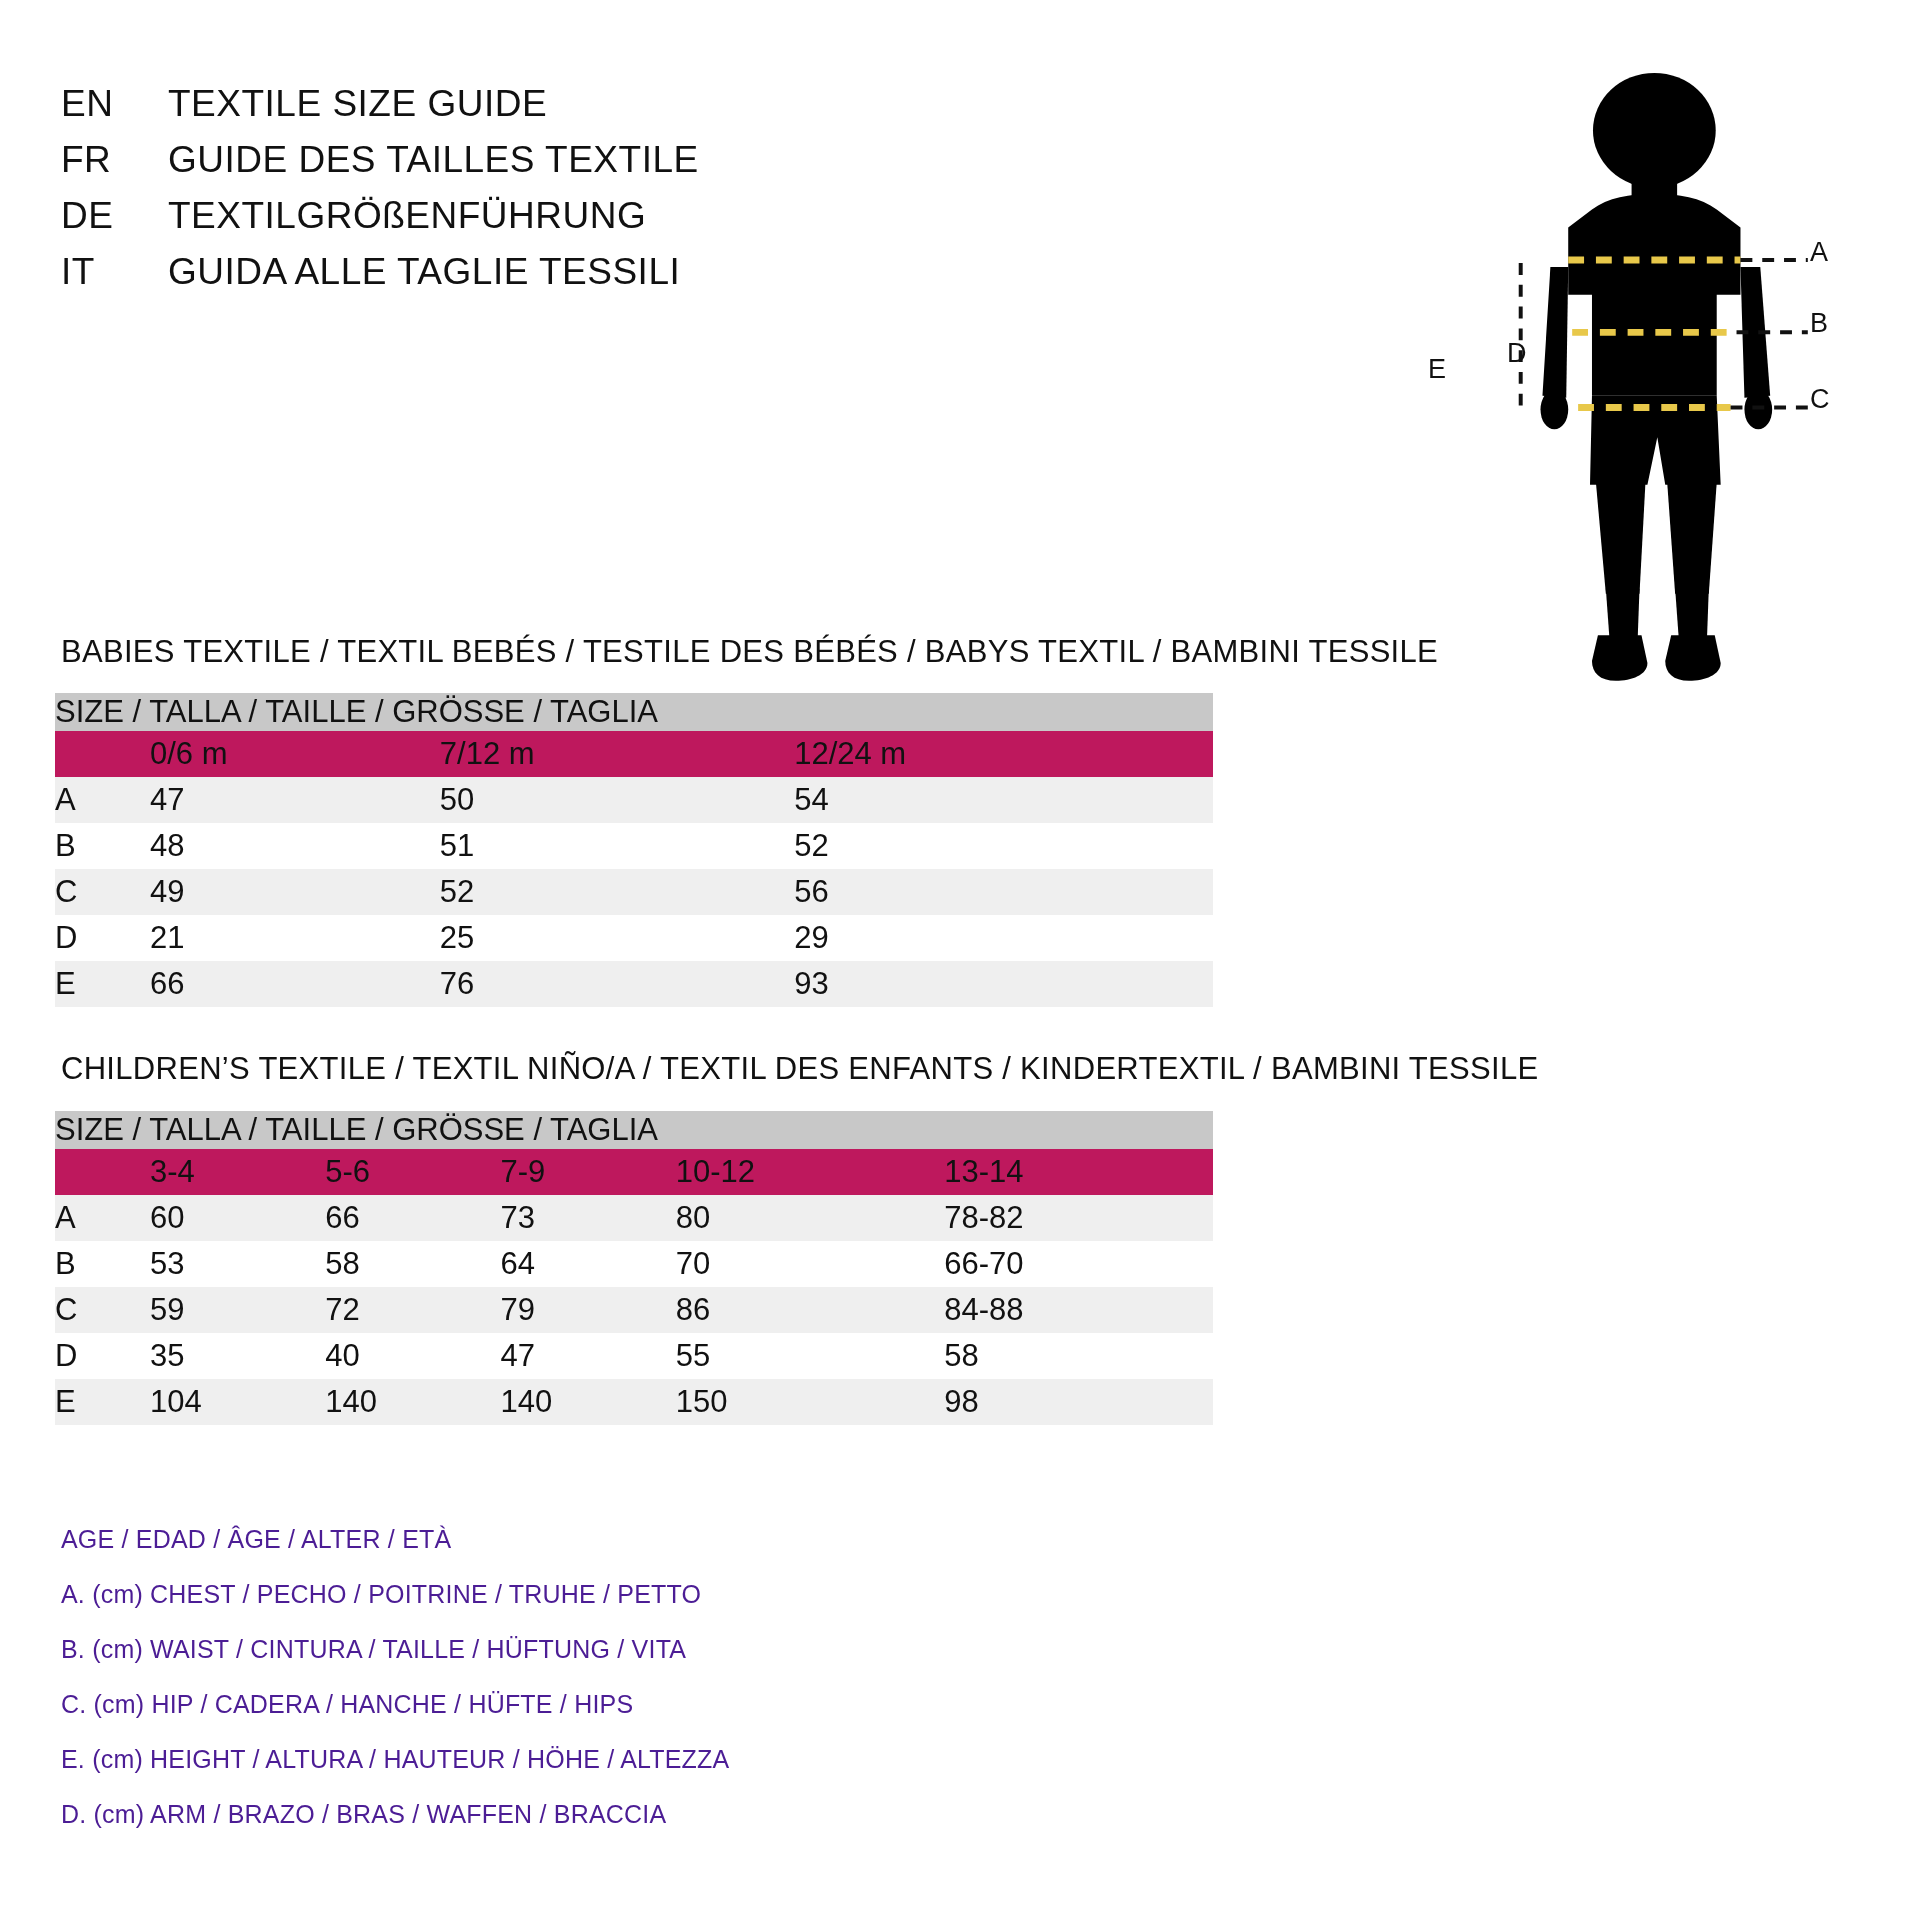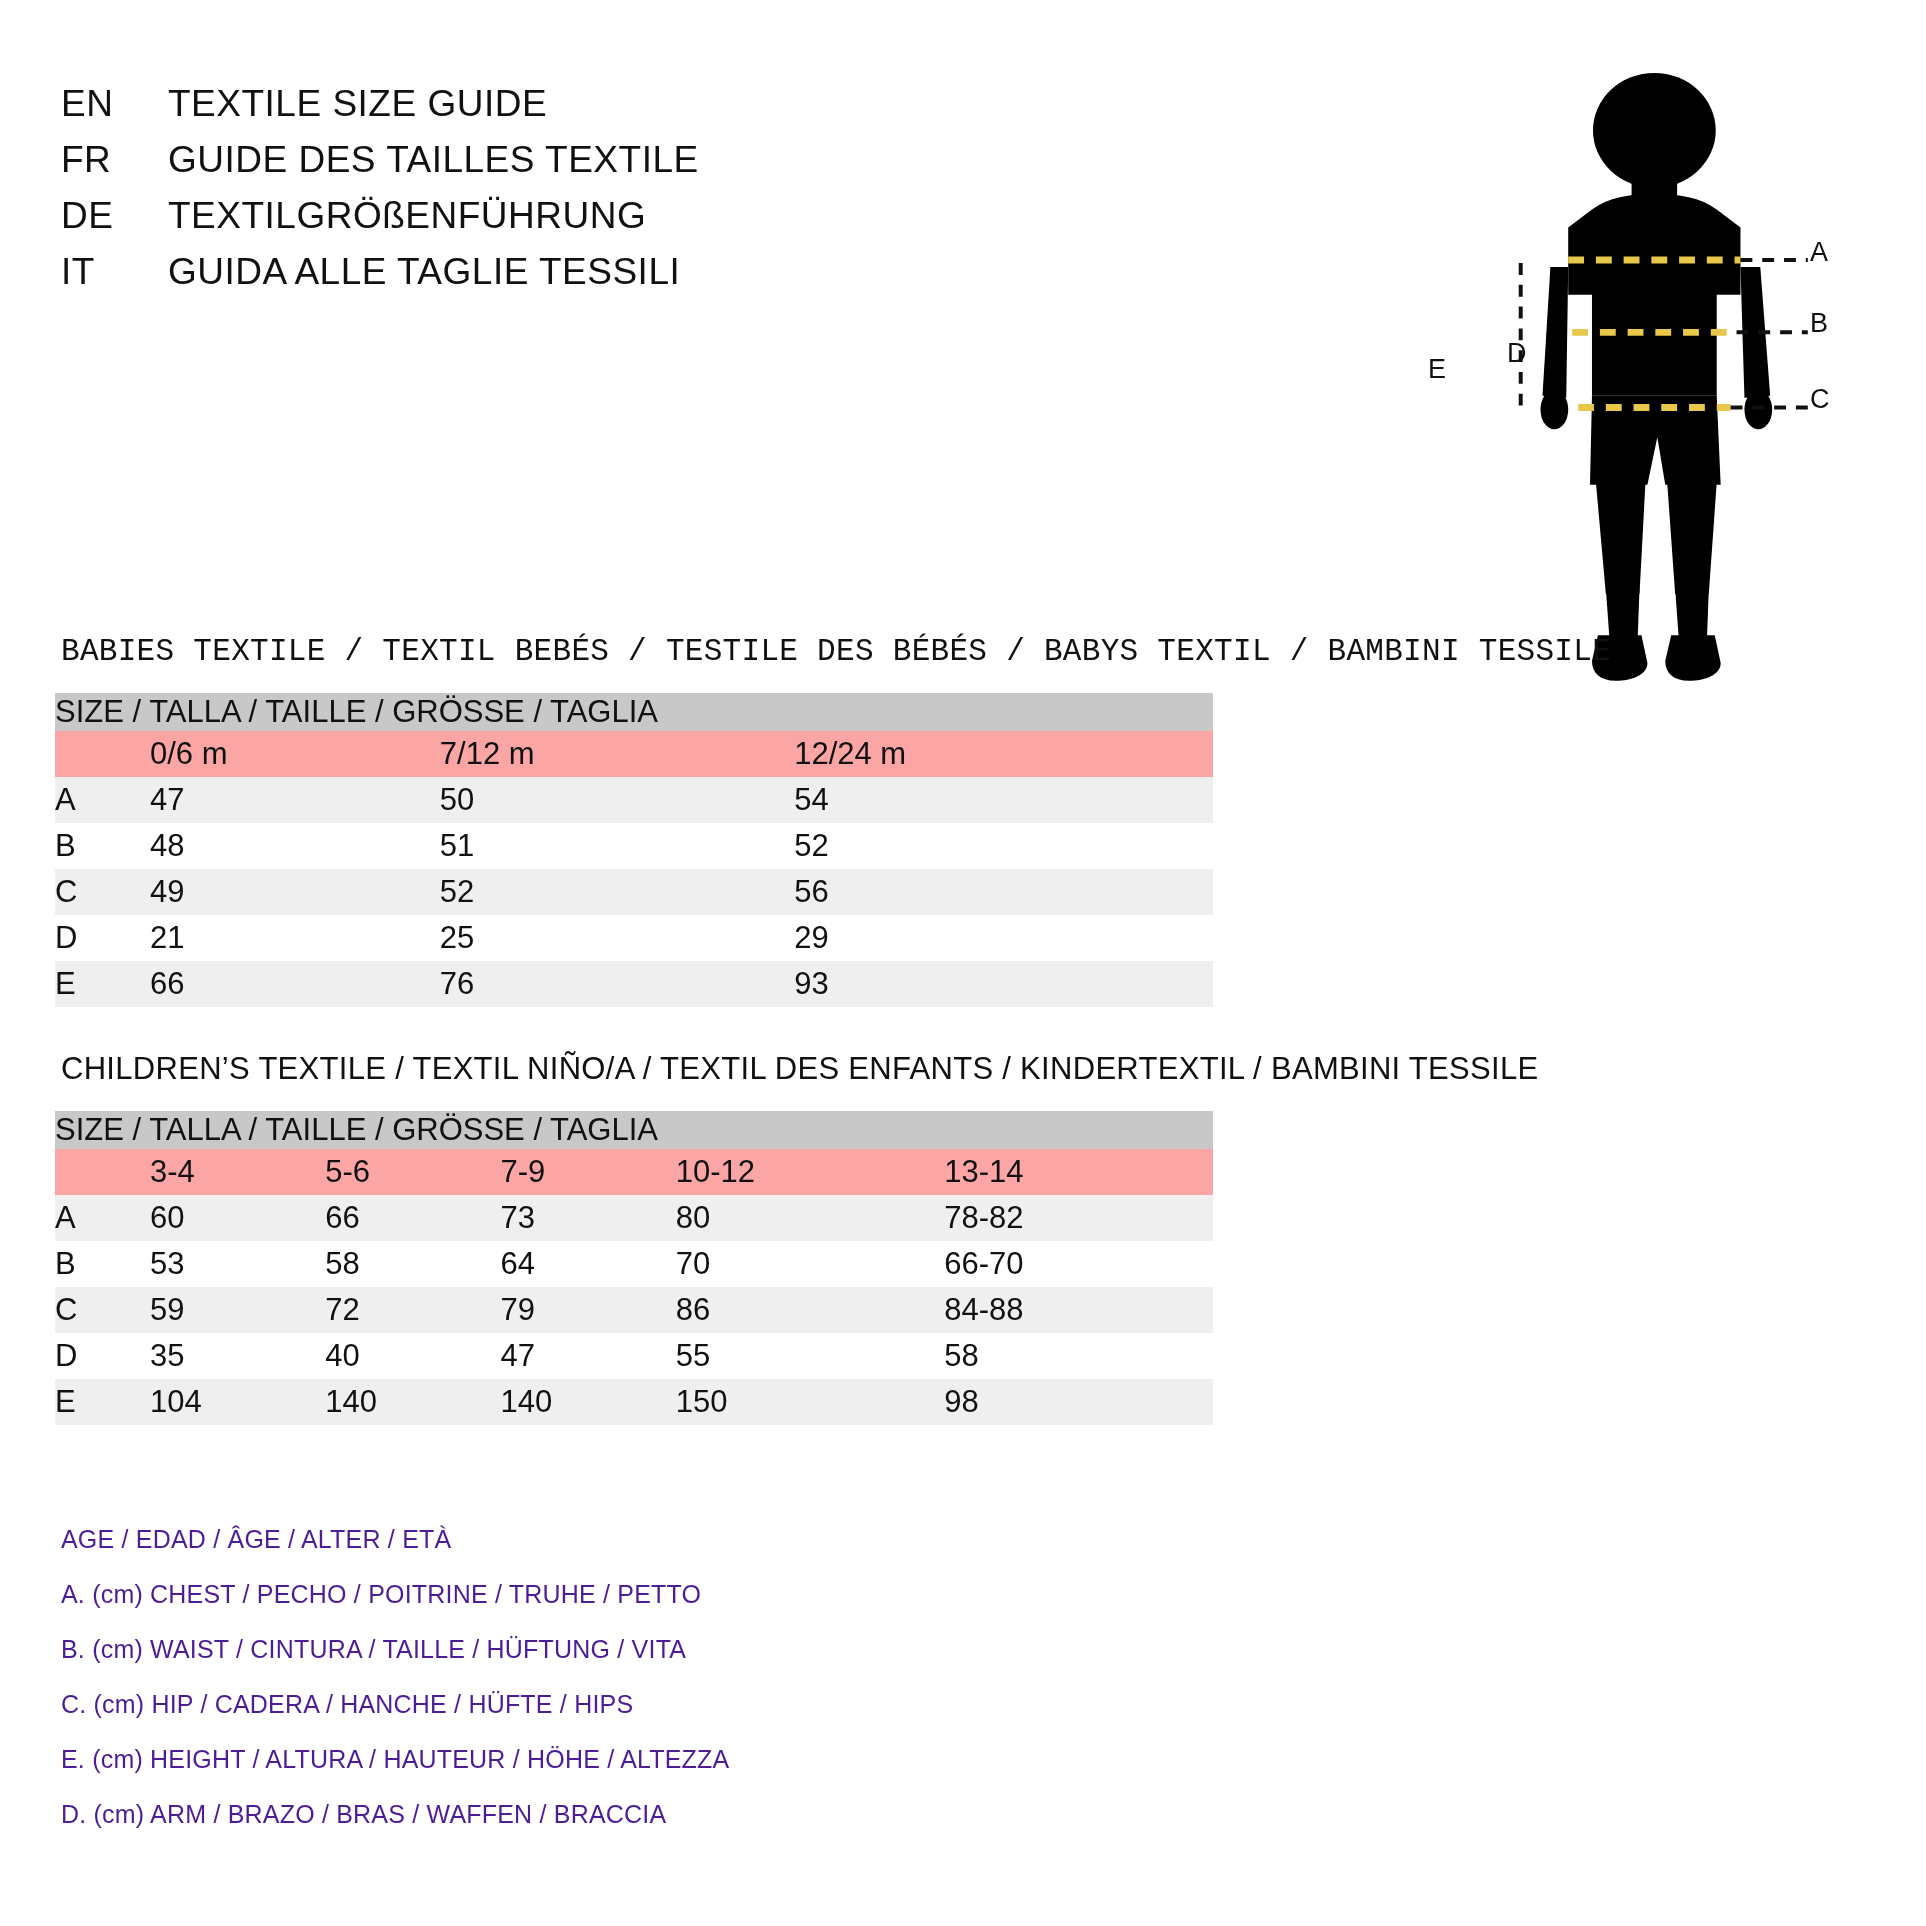--- a/index.html
+++ b/index.html
@@ -89,21 +89,21 @@
     text-align: left;
   }
   .thead-bar td {
     background: #c8c8c8;
     height: 38px;
     font-size: 31px;
     padding-left: 14px;
   }
   .hdr-row td {
     height: 46px;
-    background: #fca5a5;
+    background: #be185d;
   }
   .data-row td {
     height: 46px;
   }
   .row-shaded td {
     background: #efefef;
   }
   .row-plain td {
     background: #ffffff;
   }
@@ -191,21 +191,21 @@
 
       <line x1="-40" y1="10" x2="-40" y2="622" stroke="#111" stroke-width="4" stroke-dasharray="12 10"></line>
     </svg>
     <div class="dim-label" style="left:424px; top:178px;">A</div>
     <div class="dim-label" style="left:424px; top:249px;">B</div>
     <div class="dim-label" style="left:424px; top:325px;">C</div>
     <div class="dim-label" style="left:121px; top:279px;">D</div>
     <div class="dim-label" style="left:42px; top:295px;">E</div>
   </div>
 
-  <div class="section-title" style="left:61px; top:634px;font-family:Liberation Mono, monospace;">BABIES TEXTILE / TEXTIL BEBÉS / TESTILE DES BÉBÉS / BABYS TEXTIL / BAMBINI TESSILE</div>
+  <div class="section-title" style="left:61px; top:634px;">BABIES TEXTILE / TEXTIL BEBÉS / TESTILE DES BÉBÉS / BABYS TEXTIL / BAMBINI TESSILE</div>
 
   <table class="size-table" style="left:55px; top:693px; width:1158px;">
     <tbody>
         <tr class="thead-bar">
       <td colspan="4">SIZE / TALLA / TAILLE / GRÖSSE / TAGLIA</td>
     </tr>
     <tr class="hdr-row">
       <td class="cell-label"></td>
       <td class="cell-val">0/6 m</td>
       <td class="cell-val">7/12 m</td>

